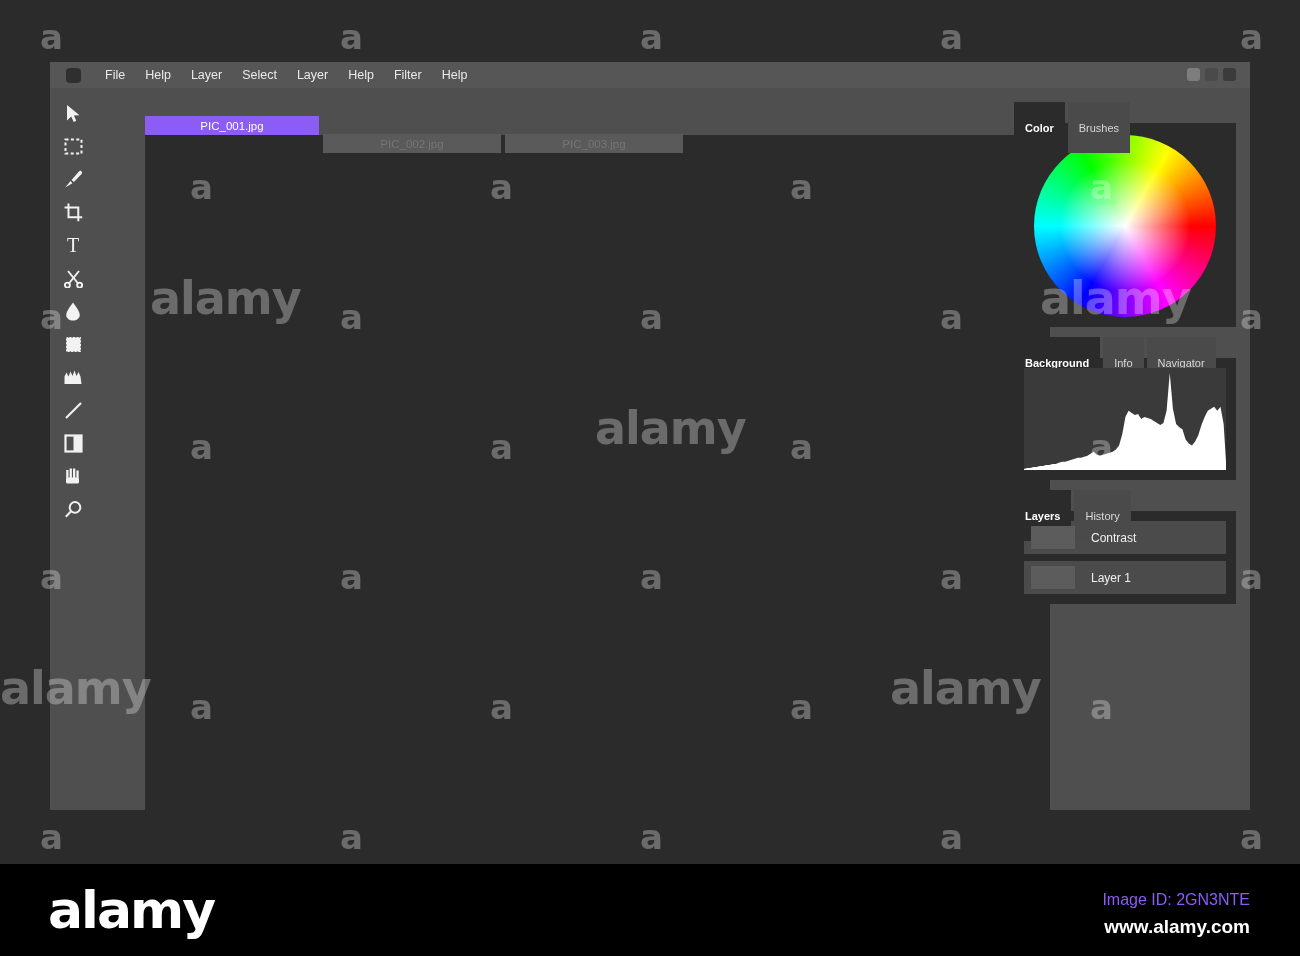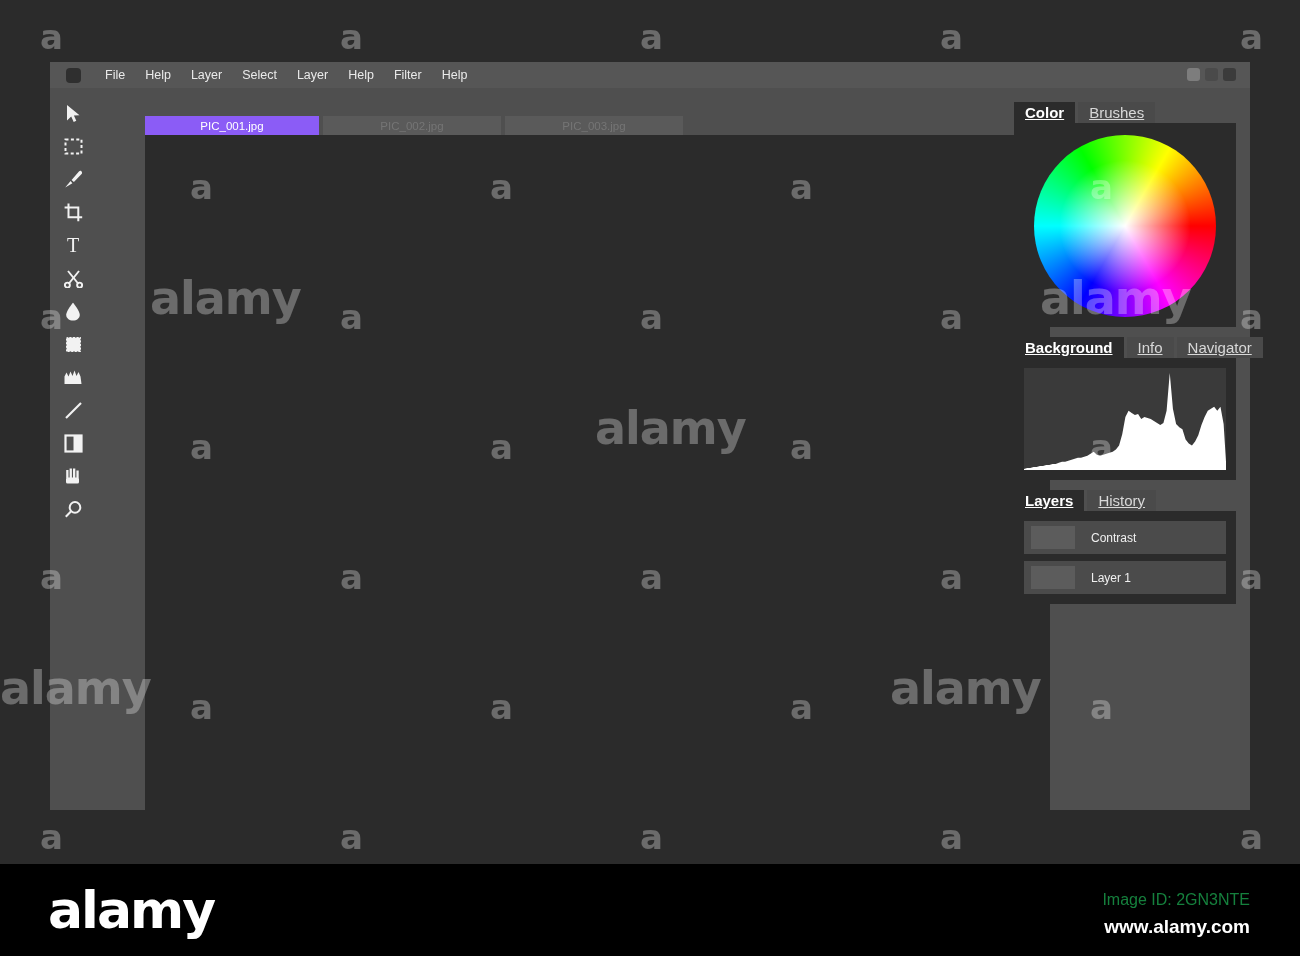--- a/index.html
+++ b/index.html
@@ -126,20 +126,21 @@
   }
   .doc-tab.active {
     background: #8b5cf6;
     color: #ffffff;
     width: 146px;
   }
   .doc-tab.inactive {
     background: #5a5a5a;
     color: #757575;
     width: 150px;
+    margin-top: 18px;
   }
 
   
   #canvas-area {
     position: absolute;
     left: 95px; top: 73px;
     width: 905px; height: 690px;
     background: #2b2b2b;
   }
 
@@ -152,26 +153,25 @@
   .panel { margin-bottom: 10px; }
   .panel-tabs {
     display: flex;
     gap: 3px;
     height: 21px;
   }
   .panel-tab {
     display: flex;
     align-items: center;
     justify-content: center;
-    font-size: 15px;
-    padding: 0 11px;
+    font-size: 11px;
+    padding: 15px 11px;
     height: 21px;
     color: #d8d8d8;
     background: #4a4a4a;
-    text-decoration: underline;
   }
   .panel-tab.active {
     background: #2b2b2b;
     color: #ffffff;
     font-weight: bold;
   }
   .panel-body {
     background: #2b2b2b;
     padding: 10px;
   }
@@ -237,21 +237,21 @@
     color: #ffffff;
     font-family: "DejaVu Sans", sans-serif;
     font-weight: 700;
     font-size: 52px;
     letter-spacing: -2px;
     line-height: 1;
   }
   #alamy-imageid {
     position: absolute;
     right: 50px; top: 27px;
-    color: #15803d;
+    color: #8b5cf6;
     font-size: 16px;
     text-align: right;
   }
   #alamy-url {
     position: absolute;
     right: 50px; top: 52px;
     color: #ffffff;
     font-size: 19px;
     font-weight: bold;
     text-align: right;

